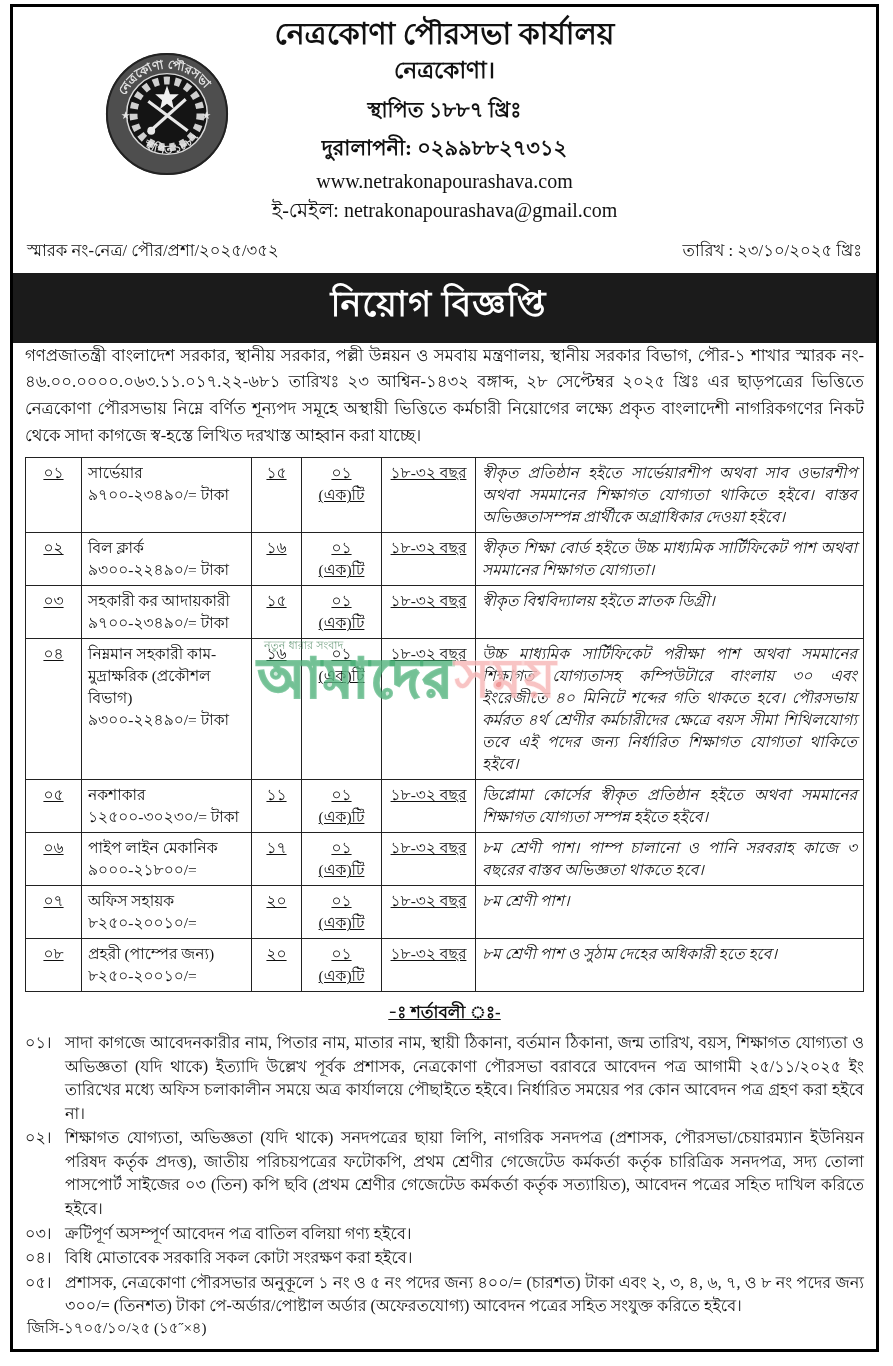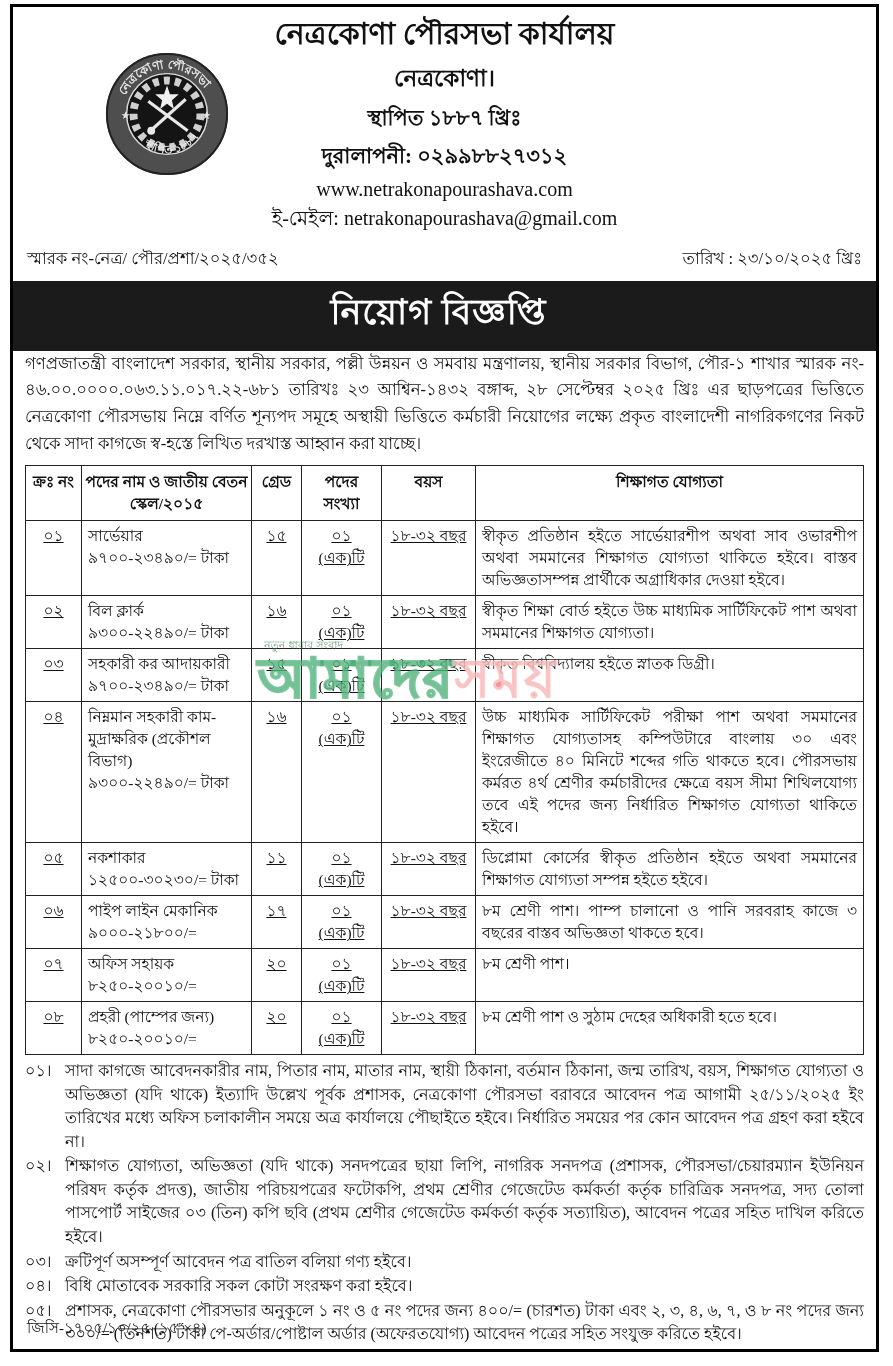--- a/index.html
+++ b/index.html
@@ -17,21 +17,21 @@
     border: 3px solid #000;
     background: #fff;
     padding: 8px 12px 6px 12px;
   }
   
   .header { position: relative; text-align: center; padding-top: 2px; }
   .seal {
     position: absolute; left: 78px; top: 34px; width: 128px; height: 130px;
   }
   .org-name { font-size: 30px; font-weight: bold; line-height: 1.15; }
-  .org-place { font-size: 23px; font-weight: bold; margin-top: 8px; }
+  .org-place { font-size: 23px; font-weight: bold; margin-top: 0; }
   .h-line { font-size: 21px; font-weight: bold; margin-top: 3px; }
   .h-web { font-size: 20px; margin-top: 3px; }
   .h-mail { font-size: 20px; margin-top: 2px; }
   
   .memo-row {
     display: flex; justify-content: space-between;
     font-size: 16.5px; margin-top: 10px; padding: 0 2px;
   }
   
   .title-bar {
@@ -50,21 +50,21 @@
     margin-top: 8px; font-size: 15.5px;
   }
   table.jobs th, table.jobs td {
     border: 1.5px solid #222;
     vertical-align: top;
     padding: 4px 6px;
     line-height: 1.42;
   }
   table.jobs th { font-weight: bold; text-align: center; padding: 5px 3px; }
   td.c { text-align: center; text-decoration: underline; }
-  td.qual { text-align: justify; }
+  td.qual { text-align: justify; font-style: italic; }
   
   .terms-heading {
     text-align: center; font-weight: bold; font-size: 17px; margin-top: 7px;
     text-decoration: underline;
   }
   .terms { margin-top: 4px; }
   .term {
     display: flex; font-size: 16px; line-height: 1.47; margin-bottom: 1px;
   }
   .term .num { flex: 0 0 40px; }
@@ -143,28 +143,20 @@
   <table class="jobs">
     <colgroup>
       <col style="width:56px">
         <col style="width:170px">
         <col style="width:50px">
       <col style="width:80px">
         <col style="width:94px">
         <col>
     </colgroup>
     <tbody>
-        <tr>
-      <th>ক্রঃ নং</th>
-      <th>পদের নাম ও জাতীয় বেতন স্কেল/২০১৫</th>
-      <th>গ্রেড</th>
-      <th>পদের সংখ্যা</th>
-      <th>বয়স</th>
-      <th>শিক্ষাগত যোগ্যতা</th>
-    </tr>
     <tr>
       <td class="c">০১</td>
       <td>
         <div>সার্ভেয়ার</div>
         <div>৯৭০০-২৩৪৯০/= টাকা</div>
       </td>
       <td class="c">১৫</td>
       <td class="c">০১ (এক)টি</td>
       <td class="c">১৮-৩২ বছর</td>
       <td class="qual">স্বীকৃত প্রতিষ্ঠান হইতে সার্ভেয়ারশীপ অথবা সাব ওভারশীপ অথবা সমমানের শিক্ষাগত যোগ্যতা থাকিতে হইবে। বাস্তব অভিজ্ঞতাসম্পন্ন প্রার্থীকে অগ্রাধিকার দেওয়া হইবে।</td>
@@ -242,20 +234,21 @@
         <div>৮২৫০-২০০১০/=</div>
       </td>
       <td class="c">২০</td>
       <td class="c">০১ (এক)টি</td>
       <td class="c">১৮-৩২ বছর</td>
       <td class="qual">৮ম শ্রেণী পাশ ও সুঠাম দেহের অধিকারী হতে হবে।</td>
     </tr>
   </tbody>
     </table>
 
+  <div class="terms-heading">-ঃ শর্তাবলী ঃ-</div>
   <div class="terms">
     <div class="term">
       <span class="num">০১।</span>
       <span class="txt">সাদা কাগজে আবেদনকারীর নাম, পিতার নাম, মাতার নাম, স্থায়ী ঠিকানা, বর্তমান ঠিকানা, জন্ম তারিখ, বয়স, শিক্ষাগত যোগ্যতা ও অভিজ্ঞতা (যদি থাকে) ইত্যাদি উল্লেখ পূর্বক প্রশাসক, নেত্রকোণা পৌরসভা বরাবরে আবেদন পত্র আগামী ২৫/১১/২০২৫ ইং তারিখের মধ্যে অফিস চলাকালীন সময়ে অত্র কার্যালয়ে পৌছাইতে হইবে। নির্ধারিত সময়ের পর কোন আবেদন পত্র গ্রহণ করা হইবে না।</span>
     </div>
     <div class="term">
       <span class="num">০২।</span>
       <span class="txt">শিক্ষাগত যোগ্যতা, অভিজ্ঞতা (যদি থাকে) সনদপত্রের ছায়া লিপি, নাগরিক সনদপত্র (প্রশাসক, পৌরসভা/চেয়ারম্যান ইউনিয়ন পরিষদ কর্তৃক প্রদত্ত), জাতীয় পরিচয়পত্রের ফটোকপি, প্রথম শ্রেণীর গেজেটেড কর্মকর্তা কর্তৃক চারিত্রিক সনদপত্র, সদ্য তোলা পাসপোর্ট সাইজের ০৩ (তিন) কপি ছবি (প্রথম শ্রেণীর গেজেটেড কর্মকর্তা কর্তৃক সত্যায়িত), আবেদন পত্রের সহিত দাখিল করিতে হইবে।</span>
     </div>
     <div class="term">

